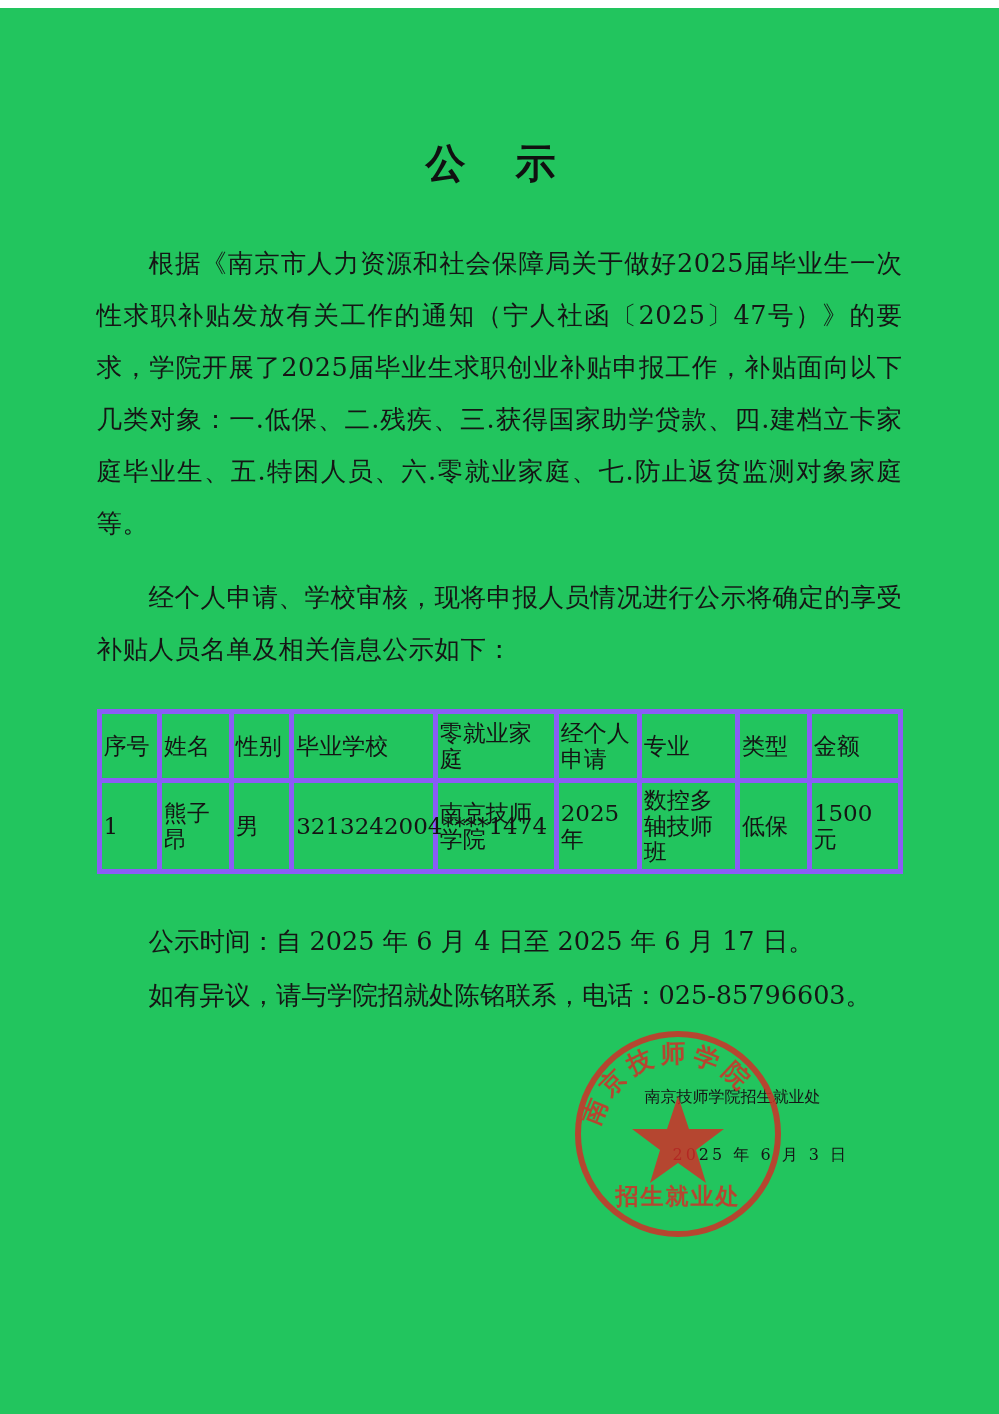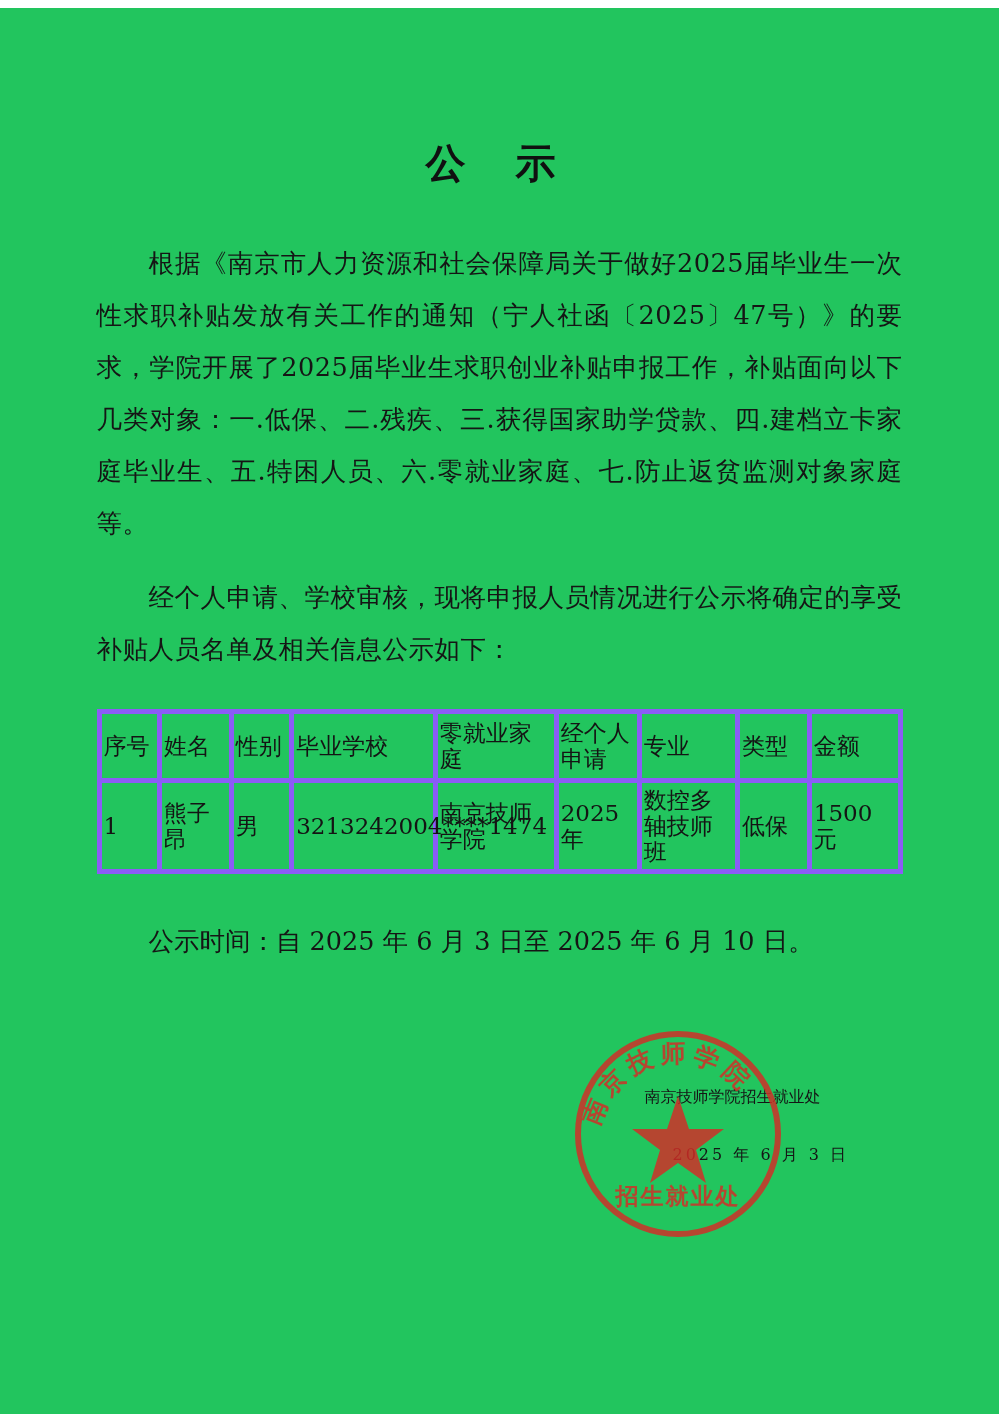--- a/index.html
+++ b/index.html
@@ -176,21 +176,22 @@
           <td>2025 年</td>
           <td>数控多轴技师班</td>
           <td>低保</td>
           <td>1500 元</td>
         </tr>
       </tbody>
     </table>
   </div>
 
   <div class="footer-lines">
-    <p>公示时间：自 2025 年 6 月 3 日至 2025 年 6 月 10 日。</p>
+    <p>公示时间：自 2025 年 6 月 4 日至 2025 年 6 月 17 日。</p>
+    <p>如有异议，请与学院招就处陈铭联系，电话：025-85796603。</p>
   </div>
 
   <div class="seal">
     <svg width="220" height="220" viewBox="0 0 220 220" xmlns="http://www.w3.org/2000/svg">
       <circle cx="110" cy="110" r="100" fill="none" stroke="#d62b26" stroke-width="6"></circle>
       <polygon points="110,72 121,105 156,105 128,126 138,159 110,139 82,159 92,126 64,105 99,105" fill="#d62b26"></polygon>
       <path id="sealArcTop" d="M 30 118 A 80 80 0 0 1 190 118" fill="none"></path>
       <text class="seal-text" font-size="25" letter-spacing="6">
         <textPath href="#sealArcTop" startOffset="6%">南京技师学院</textPath>
       </text>

